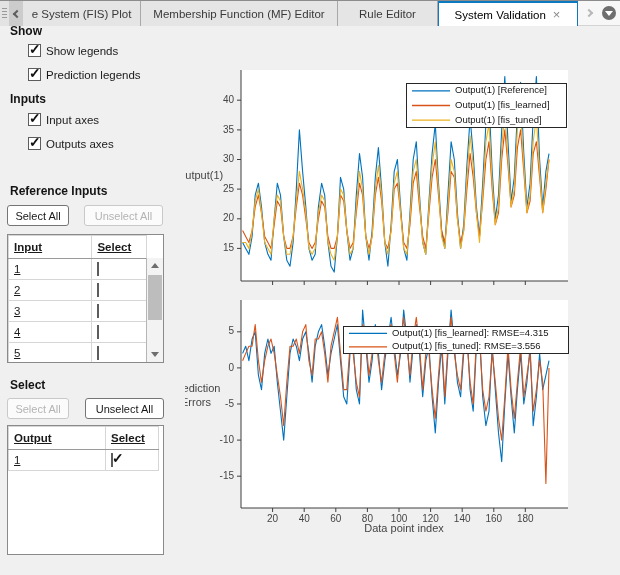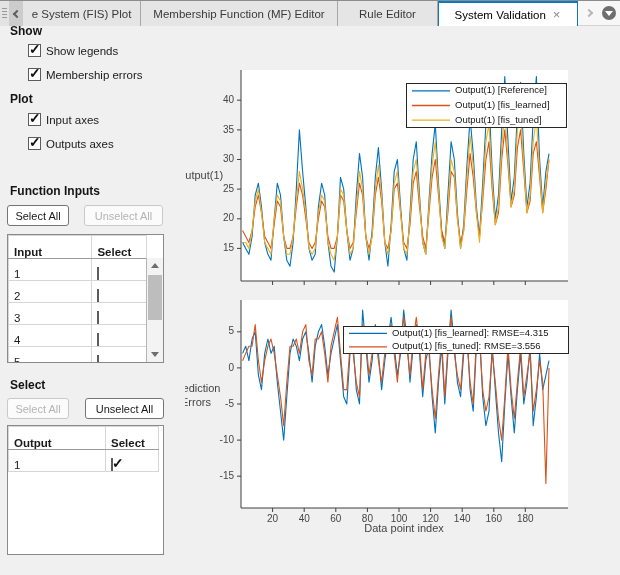--- a/index.html
+++ b/index.html
@@ -35,22 +35,22 @@
   .sec-title { position:absolute; left:10px; font-weight:bold; font-size:12px; color:#141414; }
   .cbrow { position:absolute; left:28px; display:flex; align-items:flex-end; gap:5px; font-size:11.5px; }
   .cb { width:13px; height:13px; background:#fff; border:1px solid #5c5c5c; position:relative; flex:0 0 auto; cursor:pointer;}
   .cb.checked::after { content:"✓"; position:absolute; left:0px; top:-4px;
     font-size:14px; font-weight:bold; color:#111; }
   .btn { position:absolute; height:21px; background:#ffffff; border:1px solid #757575; border-radius:3px;
     font-size:11px; color:#181818; display:flex; align-items:center; justify-content:center; cursor:pointer; }
   .btn.disabled { border-color:#c9c9c9; color:#b4b4b4; background:#fbfbfb; cursor:default; }
   table.grid { position:absolute; border-collapse:collapse; background:#fff; table-layout:fixed;
     font-size:11.5px; }
-  table.grid th, table.grid td { border:1px solid #d6d6d6; padding:9px 0 0 5px; text-align:left;
-    height:21px; overflow:hidden; white-space:nowrap; }
+  table.grid th, table.grid td { border:1px solid #d6d6d6; padding:0 0 0 5px; text-align:left;
+    height:21px; overflow:hidden; white-space:nowrap;text-decoration:underline; }
   table.grid th { font-weight:bold; height:23px; border-bottom:1px solid #9a9a9a; }
   table.grid { border:1px solid #8a8a8a; }
   table.grid td.sel, table.grid th.sel { border-left:1px solid #b5b5b5;margin-top:29px; }
   td.selcell { text-align:center; padding:0; }
   td.selcell .cb { margin:0 auto; }
   .tblwrap { position:absolute; overflow:hidden; border:1px solid #8a8a8a; background:#fff; }
   .tblwrap table.grid { border:none; position:static; }
   
   .vscroll { position:absolute; width:17px; background:#f3f3f3; border-left:1px solid #b5b5b5; }
   .vs-btn { position:absolute; left:0; width:16px; height:15px; display:flex; align-items:center; justify-content:center; cursor:pointer;}
@@ -97,34 +97,34 @@
 
 <div class="panel">
 
   <div class="sec-title" style="top:8px">Show</div>
   <div class="cbrow" style="top:28px">
     <span class="cb checked"></span>
     <span>Show legends</span>
   </div>
   <div class="cbrow" style="top:52px">
     <span class="cb checked"></span>
-    <span>Membership errors</span>
-  </div>
-
-  <div class="sec-title" style="top:76px">Plot</div>
+    <span>Prediction legends</span>
+  </div>
+
+  <div class="sec-title" style="top:76px">Inputs</div>
   <div class="cbrow" style="top:97px">
     <span class="cb checked"></span>
     <span>Input axes</span>
   </div>
   <div class="cbrow" style="top:121px">
     <span class="cb checked"></span>
     <span>Outputs axes</span>
   </div>
 
-  <div class="sec-title" style="top:168px">Function Inputs</div>
+  <div class="sec-title" style="top:168px">Reference Inputs</div>
   <button class="btn" style="left:7px; top:189px; width:62px">Select All</button>
   <button class="btn disabled" style="left:84px; top:189px; width:79px">Unselect All</button>
 
   <div class="tblwrap" style="left:7px; top:218px; width:157px; height:129px">
     <table class="grid" style="width:139px">
       <tbody>
           <tr>
         <th style="width:81px">Input</th>
         <th class="sel" style="width:53px">Select</th>
       </tr>

